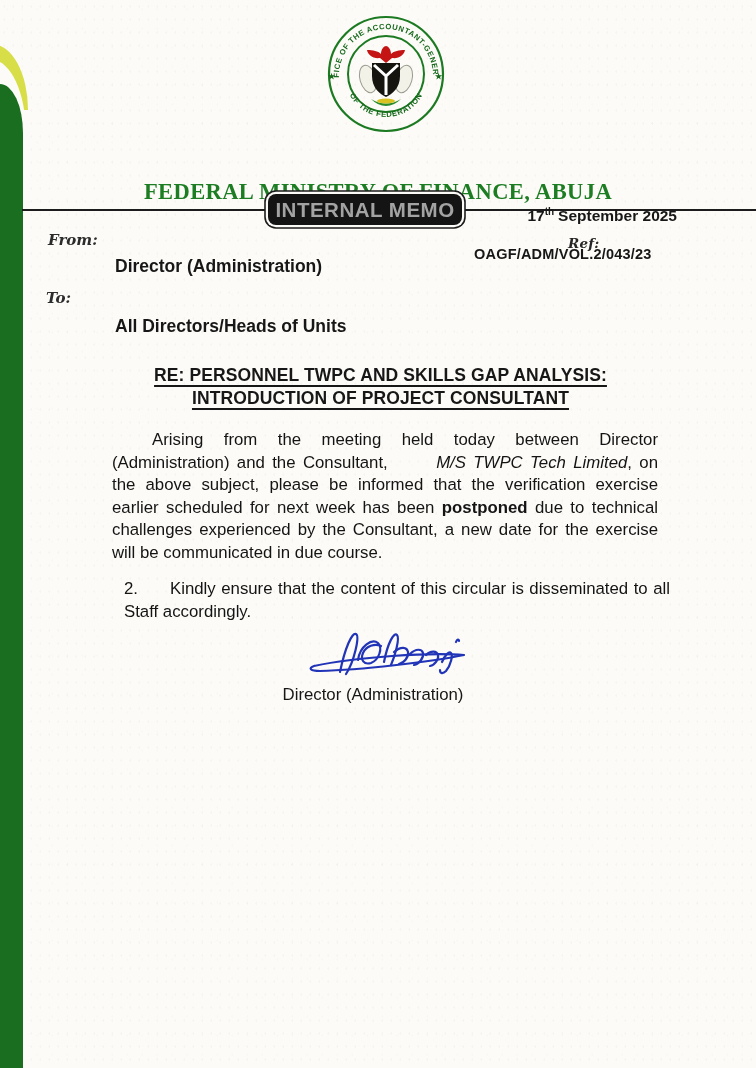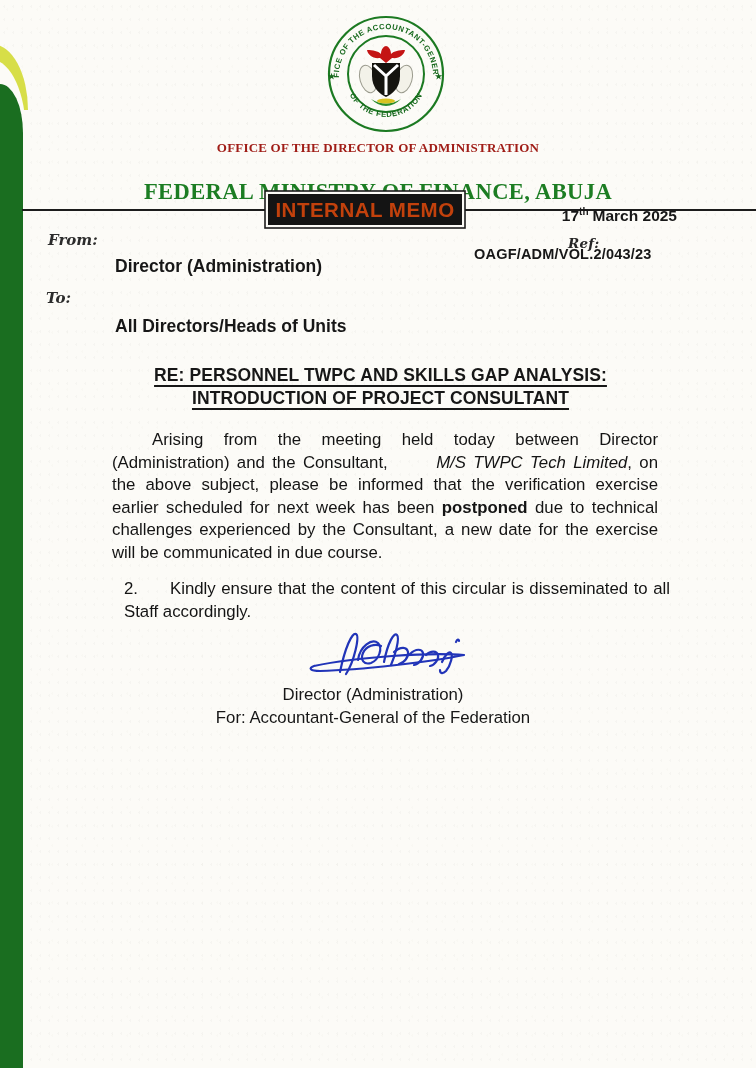--- a/index.html
+++ b/index.html
@@ -27,21 +27,21 @@
 
   .office-line { position:absolute; left:0; right:0; top:140px; text-align:center;
     font-family:"Liberation Serif", serif; font-weight:700; font-size:13px;
     color:#a01d17; letter-spacing:0.2px; }
   .ministry-line { position:absolute; left:0; right:0; top:155px; text-align:center;
     font-family:"Liberation Serif", serif; font-weight:700; font-size:22.5px;
     color:#1c7d23; letter-spacing:0.4px;margin-top:24px; }
 
   .memo-rule { position:absolute; left:22px; right:0; top:209px; height:2px; background:#1c1c1c; }
   .memo-badge { position:absolute; left:268px; top:194px; width:194px; height:31px;
-    background:#141414; color:#c2410c; border-radius:0;
+    background:#141414; color:#a3a3a3; border-radius:8px;
     display:flex; align-items:center; justify-content:center;
     font-weight:700; font-size:20.5px; letter-spacing:0.5px;
     box-shadow:0 0 0 2.2px #fcfbf7, 0 0 0 3.8px #1c1c1c; }
 
   .memo-date { position:absolute; right:79px; top:206px; font-weight:700; font-size:15.5px; }
   .memo-date sup { font-size:10px; }
   .date-rest { margin-left:4px; }
 
   .script-label { font-family:"DejaVu Serif", serif; font-style:italic; font-weight:700;
     color:#2c2c2c; }
@@ -96,27 +96,26 @@
       <ellipse cx="43" cy="66" rx="8" ry="14" transform="rotate(-16 43 66)" fill="#f3f2e9" stroke="#9a9a8d" stroke-width="1"></ellipse>
       <ellipse cx="79" cy="66" rx="8" ry="14" transform="rotate(16 79 66)" fill="#f3f2e9" stroke="#9a9a8d" stroke-width="1"></ellipse>
       <path d="M61 50 l-6 -5 c-7 1 -12 -3 -13 -8 c6 0 11 1 14 4 c0 -5 3 -8 5 -8 c2 0 5 3 5 8 c3 -3 8 -4 14 -4 c-1 5 -6 9 -13 8 z" fill="#c41414"></path>
       <path d="M47 50 h28 v13 c0 12 -8 18 -14 21 c-6 -3 -14 -9 -14 -21 z" fill="#15140f"></path>
       <path d="M49 52 L61 63 L73 52 M61 63 V82" stroke="#ffffff" stroke-width="3" fill="none"></path>
       <path d="M46 86 q15 9 30 0 q-7 7 -15 7 q-8 0 -15 -7 z" fill="#2a8c2c"></path>
       <ellipse cx="61" cy="88" rx="9" ry="2.4" fill="#d8c322"></ellipse>
     </g>
   </svg>
 
-  <div class="office-line">OFFICE OF THE DIRECTOR OF ADMINISTRATION</div>
   <div class="ministry-line">FEDERAL MINISTRY OF FINANCE, ABUJA</div>
 
   <div class="memo-rule"></div>
   <div class="memo-badge">INTERNAL MEMO</div>
 
-  <div class="memo-date"><span>17</span><sup>th</sup><span class="date-rest">March 2025</span></div>
+  <div class="memo-date"><span>17</span><sup>th</sup><span class="date-rest">September 2025</span></div>
 
   <div class="script-label from-label">From:</div>
   <div class="from-value">Director (Administration)</div>
 
   <div class="ref-wrap">
     <span>OAGF/ADM/VOL.2/043/23</span>
     <span class="script-label ref-label">Ref:</span>
   </div>
 
   <div class="script-label to-label">To:</div>
@@ -140,16 +139,15 @@
       <path d="M112 32 C 118 26 124 27 125 31 C 126 36 121 42 116 43"></path>
       <path d="M128 33 C 133 28 139 29 140 33 C 141 37 137 43 132 44"></path>
       <path d="M144 40 C 147 33 151 29 153 31 C 155 33 153 43 148 49 C 145 52 142 52 142 48"></path>
       <path d="M158 20 C 159 17 161 17 161 19"></path>
       <path d="M16 44 C 58 35 132 30 166 33 C 132 40 62 48 22 49 C 12 49 10 46 16 44"></path>
     </g>
   </svg>
 
   <div class="signoff">
     <div class="line">Director (Administration)</div>
-    <div class="line">For: Accountant-General of the Federation</div>
   </div>
 
 </div>
 
 </body></html>

